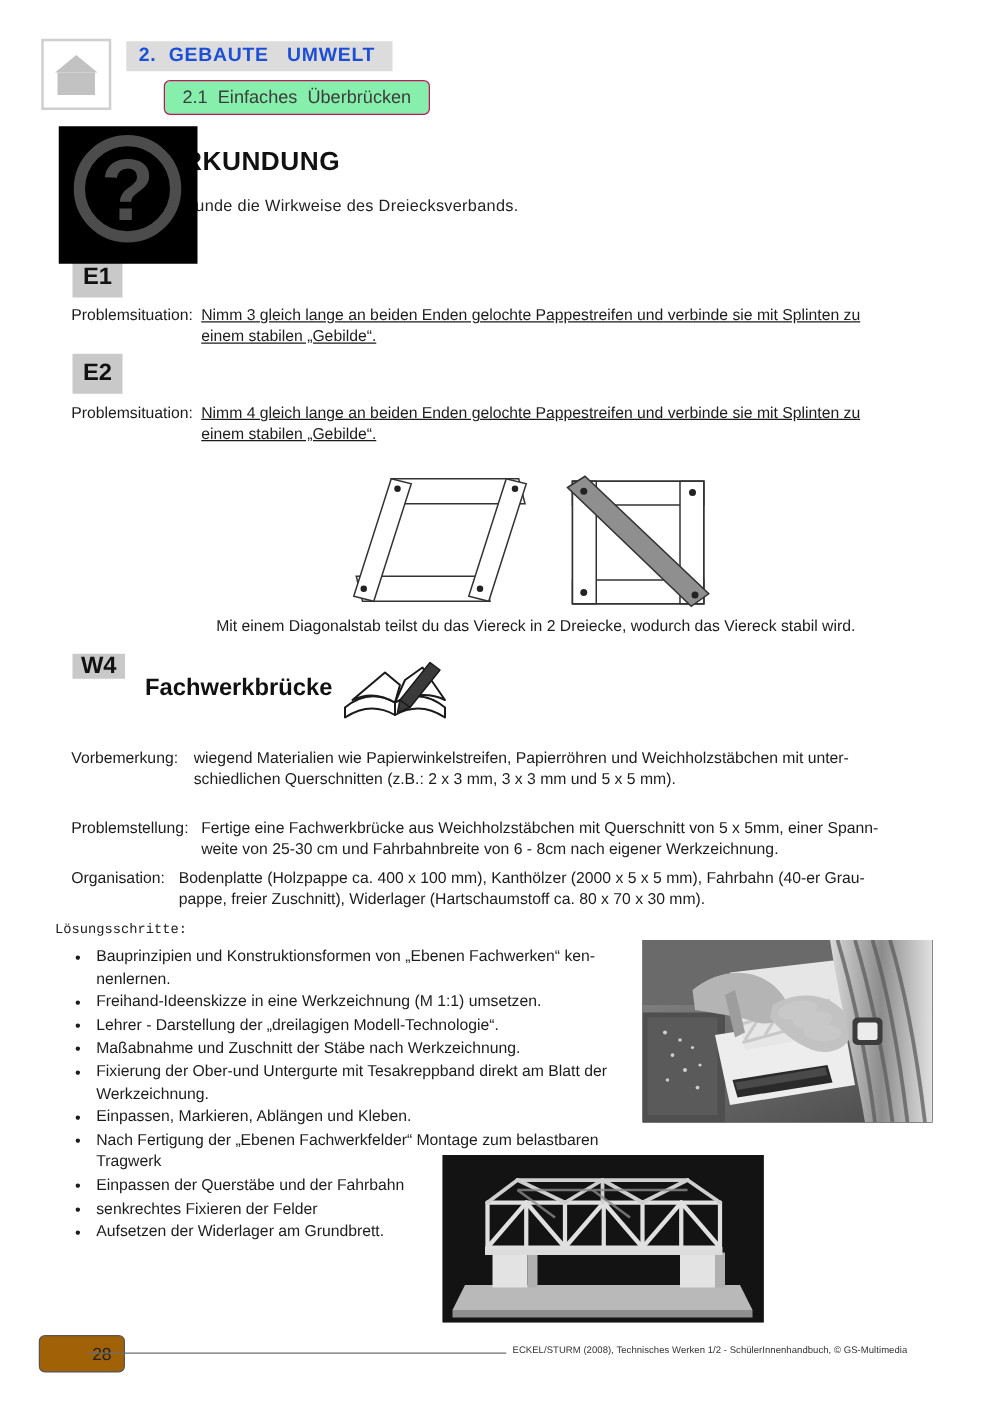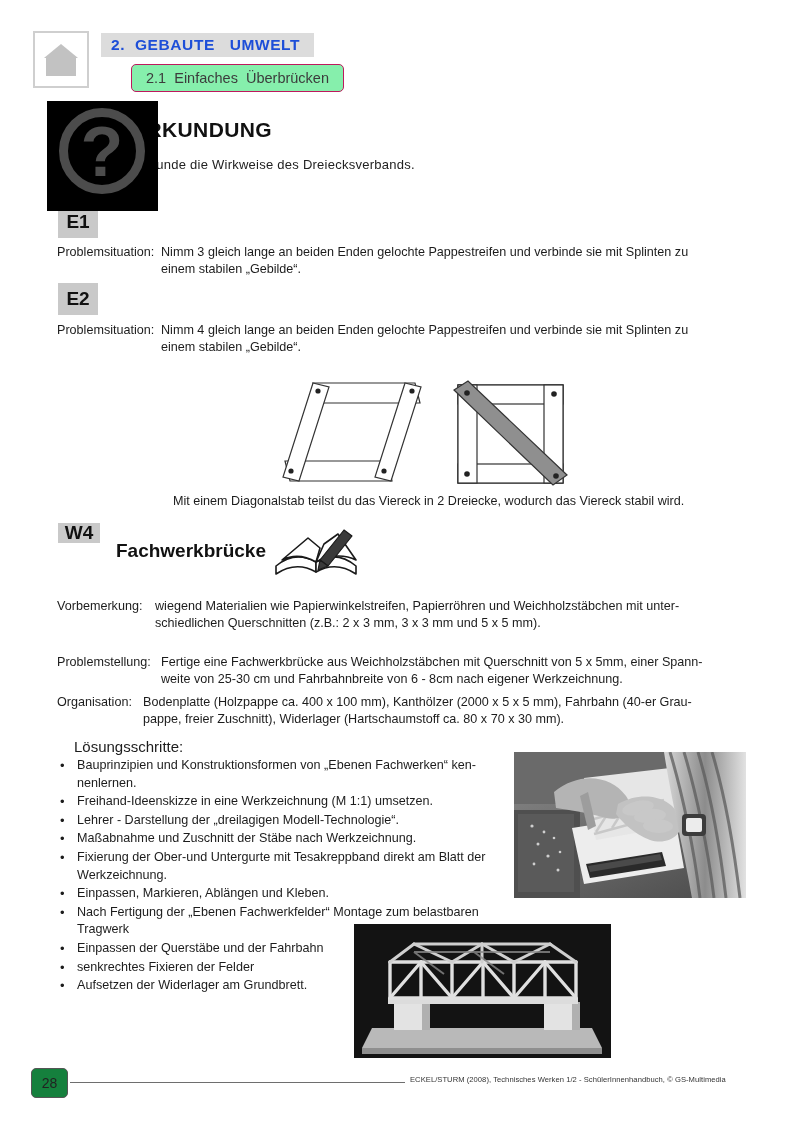--- a/index.html
+++ b/index.html
@@ -158,21 +158,21 @@
     position: absolute;
     font-size: 12.6px;
     line-height: 16.5px;
     color: #1c1c1c;
     display: flex;
   }
   .prob-label {
     width: 104px;
     flex: 0 0 104px;
   }
-  .prob-body { flex: 1; }
+  .prob-body { flex: 1; text-decoration: underline; }
   .prob-body p { margin: 0; }
   #prob-e1 { left: 57px; top: 244px; width: 700px; }
   #prob-e2 { left: 57px; top: 322px; width: 700px; }
 
   
   #diagrams {
     position: absolute;
     left: 255px;
     top: 375px;
     width: 330px;
@@ -217,24 +217,25 @@
   #para-vorbemerkung { left: 57px; top: 598px; width: 700px; }
   #para-vorbemerkung .lab { width: 92px; flex: 0 0 92px; }
   #para-problemstellung { left: 57px; top: 654px; width: 700px; }
   #para-problemstellung .lab { width: 98px; flex: 0 0 98px; }
   #para-organisation { left: 57px; top: 694px; width: 700px; }
   #para-organisation .lab { width: 80px; flex: 0 0 80px; }
 
   
   .loesung-title {
     position: absolute;
-    left: 74px;
+    left: 44px;
     top: 738px;
-    font-size: 15px;
+    font-size: 11px;
     color: #1c1c1c;
+    font-family: Liberation Mono, monospace;
   }
   #loesung-list {
     position: absolute;
     left: 57px;
     top: 757px;
     width: 450px;
     margin: 0;
     padding: 0;
     list-style: none;
     font-size: 12.6px;
@@ -275,26 +276,27 @@
 
   
   #page-number {
     position: absolute;
     left: 31px;
     top: 1068px;
     width: 35px;
     height: 28px;
     border: 1.5px solid #555555;
     border-radius: 5px;
-    background: #15803d;
+    background: #a16207;
     display: flex;
     align-items: center;
     justify-content: center;
     font-size: 14px;
     color: #222222;
+    padding-left: 32px;
   }
   #footer-rule {
     position: absolute;
     left: 70px;
     top: 1082px;
     width: 335px;
     height: 1px;
     background: #6e6e6e;
   }
   #footer-text {

